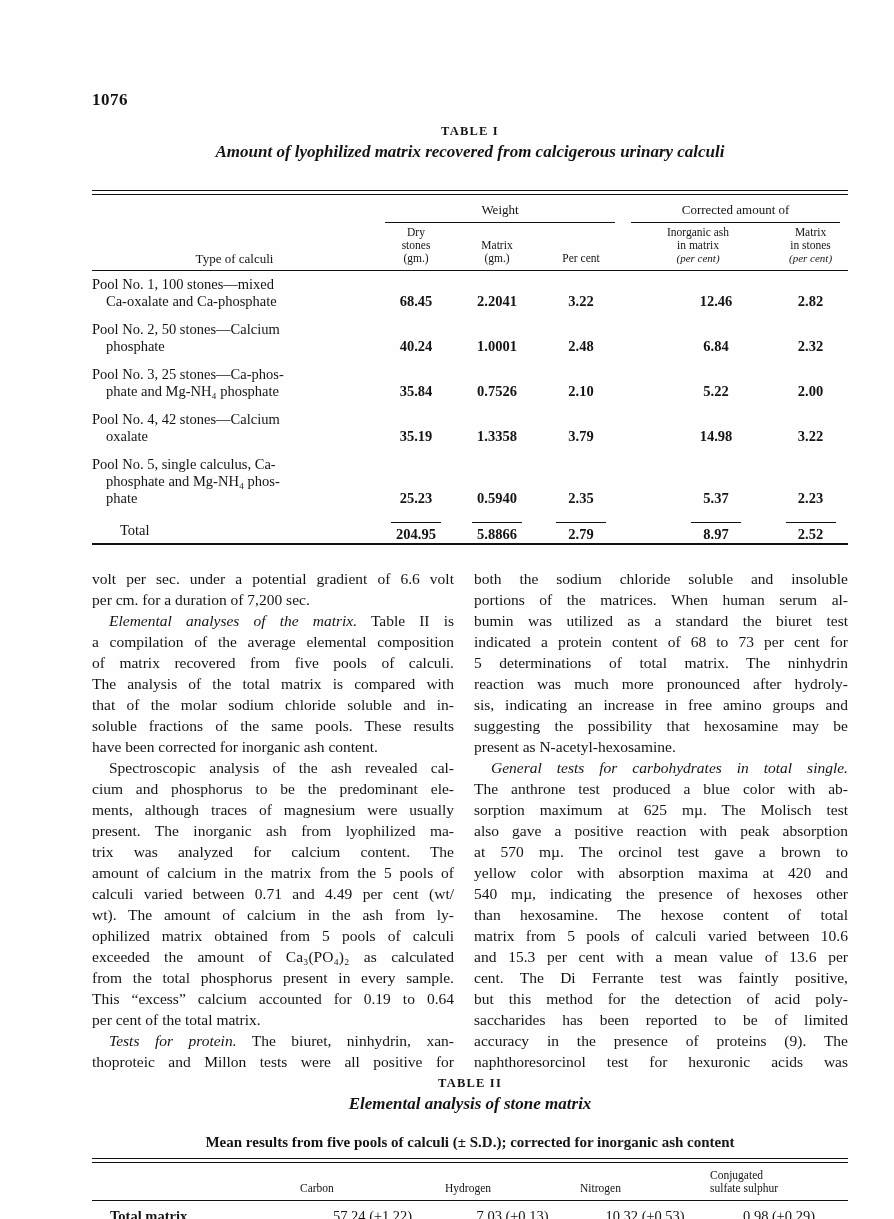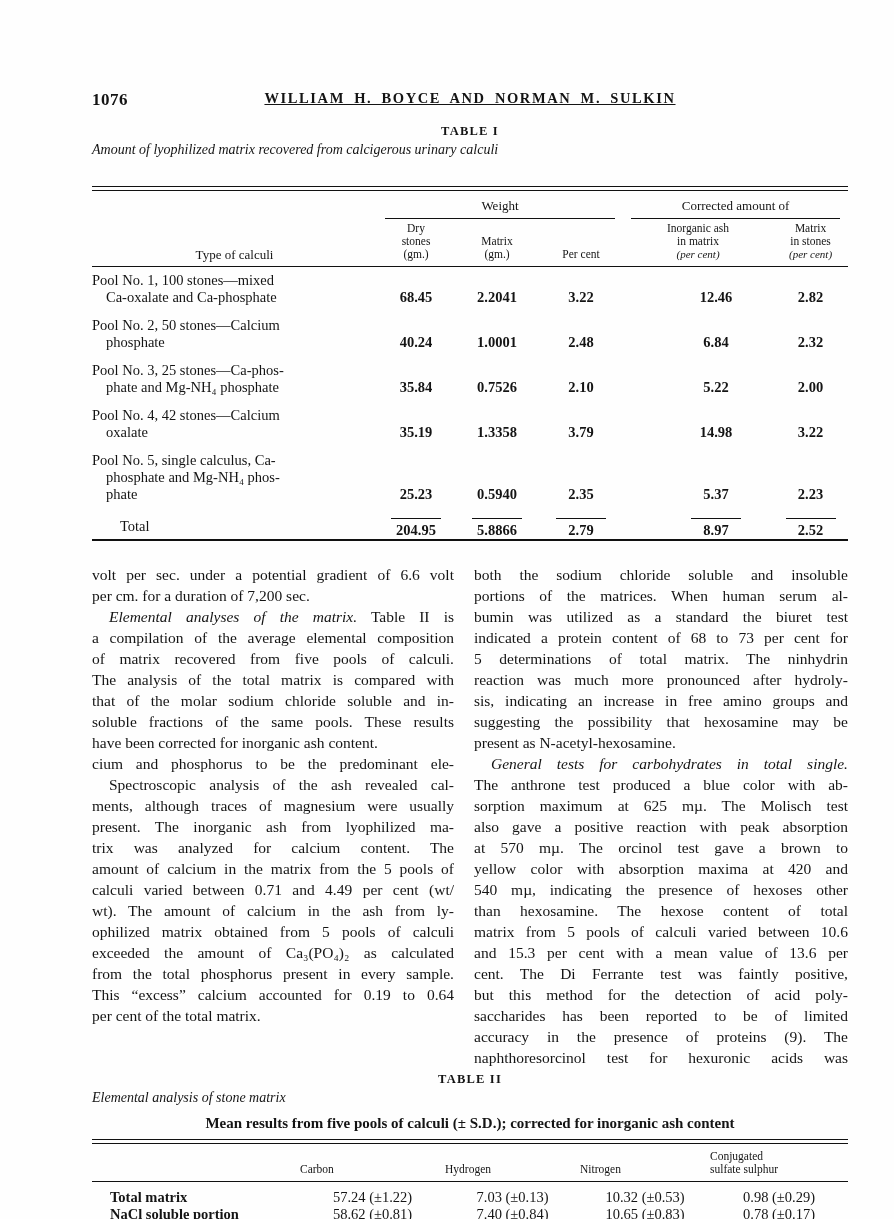--- a/index.html
+++ b/index.html
@@ -3,28 +3,28 @@
 <meta charset="utf-8">
 <style>
   html,body { margin:0; padding:0; }
   body {
     width:894px; height:1219px; background:#fefefe; color:#141414;
     font-family:"Liberation Serif", serif; overflow:hidden;
   }
   .sheet { position:relative; width:756px; padding:90px 46px 0 92px; }
 
   
-  .runhead { position:relative; height:20px; margin-bottom:14px;text-decoration:underline; }
+  .runhead { position:relative; height:20px; margin-bottom:14px; }
   .pageno { position:absolute; left:0; top:0; font-size:17px; font-weight:bold; letter-spacing:.5px; }
   .runtitle { text-align:center; font-size:14.5px; font-weight:bold; letter-spacing:1.6px; word-spacing:4px; }
 
   
   .tlabel { text-align:center; font-size:12.5px; font-weight:bold; letter-spacing:1.2px; }
-  .tcap   { font-size:14px; font-style:italic; font-weight:normal; margin-top:3px; }
-  .tsub   { text-align:center; font-size:15px; font-weight:bold; margin-top:9px; }
+  .tcap   { text-align:center; font-size:17px; font-style:italic; font-weight:bold; margin-top:3px; }
+  .tsub   { text-align:center; font-size:15px; font-weight:bold; margin-top:20px; }
 
   .dbl-rule { height:3px; border-top:1.5px solid #111; border-bottom:1px solid #111; }
   .sgl-rule { border-top:2px solid #111; }
 
   
   table { border-collapse:collapse; width:756px; table-layout:fixed; }
   .t1-wrap { margin-top:28px; }
   .t1 td, .t1 th { padding:0; font-weight:normal; }
   .t1 .grp td { padding-top:7px; font-size:13px; }
   .grp-h { text-align:center; border-bottom:1.2px solid #111; padding-bottom:4px; margin:0 8px; }
@@ -38,21 +38,21 @@
   .t1 .num { text-align:center; font-weight:bold; font-size:14.5px; }
   .t1 .ash { padding-left:36px; }
   .t1 .total td { padding-top:9px; padding-bottom:0; }
   .total-lbl { padding-left:28px !important; font-size:14.5px; }
   .tsum { display:inline-block; border-top:1.5px solid #111; padding-top:3px; min-width:50px; }
 
   
   .cols2 { display:flex; margin-top:23px; }
   .colL { width:362px; margin-right:20px; }
   .colR { width:374px; }
-  .bodytext { font-size:15.5px; line-height:21px; }
+  .bodytext { font-size:15.5px; line-height:21px;align-items:center; }
   .ln { min-height:21px; }
   .jl { text-align:justify; text-align-last:justify; }
   .endln { text-align-last:left; }
   .ind { text-indent:17px; }
   .lead { text-indent:17px; }
   .lead i { font-style:italic; }
 
   
   .t2-block { margin-top:4px; }
   .t2 th { vertical-align:bottom; text-align:left; font-size:11.5px; line-height:13px;
@@ -63,21 +63,20 @@
   .t2 .lbl2 { padding-left:18px; font-weight:bold; }
   .t2 .val { text-align:center; }
 </style>
 </head>
 <body>
 
 <div class="sheet">
 
   <div class="runhead">
     <span class="pageno">1076</span>
-    <div class="runtitle">WILLIAM H. BOYCE AND NORMAN M. SULKIN</div>
   </div>
 
   <div class="tlabel">TABLE I</div>
   <div class="tcap">Amount of lyophilized matrix recovered from calcigerous urinary calculi</div>
 
   <div class="t1-wrap">
     <div class="dbl-rule"></div>
     <table class="t1">
       <colgroup>
         <col style="width:285px">
@@ -201,33 +200,39 @@
             <div class="ln jl">a compilation of the average elemental composition</div>
             <div class="ln jl">of matrix recovered from five pools of calculi.</div>
             <div class="ln jl">The analysis of the total matrix is compared with</div>
             <div class="ln jl">that of the molar sodium chloride soluble and in-</div>
             <div class="ln jl">soluble fractions of the same pools. These results</div>
             <div class="ln jl endln">have been corrected for inorganic ash content.</div>
           </div>
       </div>
       <div class="para">
         <div>
+            <div class="ln jl ind">Spectroscopic analysis of the ash revealed cal-</div>
             <div class="ln jl">cium and phosphorus to be the predominant ele-</div>
-            <div class="ln jl ind">Spectroscopic analysis of the ash revealed cal-</div>
             <div class="ln jl">ments, although traces of magnesium were usually</div>
             <div class="ln jl">present. The inorganic ash from lyophilized ma-</div>
             <div class="ln jl">trix was analyzed for calcium content. The</div>
             <div class="ln jl">amount of calcium in the matrix from the 5 pools of</div>
             <div class="ln jl">calculi varied between 0.71 and 4.49 per cent (wt/</div>
             <div class="ln jl">wt). The amount of calcium in the ash from ly-</div>
             <div class="ln jl">ophilized matrix obtained from 5 pools of calculi</div>
             <div class="ln jl">exceeded the amount of Ca₃(PO₄)₂ as calculated</div>
             <div class="ln jl">from the total phosphorus present in every sample.</div>
             <div class="ln jl">This “excess” calcium accounted for 0.19 to 0.64</div>
             <div class="ln jl endln">per cent of the total matrix.</div>
+          </div>
+      </div>
+      <div class="para">
+        <div class="ln jl lead"><i>Tests for protein.</i> <span>The biuret, ninhydrin, xan-</span></div>
+        <div>
+            <div class="ln jl">thoproteic and Millon tests were all positive for</div>
           </div>
       </div>
     </div>
     <div class="colR">
       <div class="para">
         <div>
             <div class="ln jl">both the sodium chloride soluble and insoluble</div>
             <div class="ln jl">portions of the matrices. When human serum al-</div>
             <div class="ln jl">bumin was utilized as a standard the biuret test</div>
             <div class="ln jl">indicated a protein content of 68 to 73 per cent for</div>

